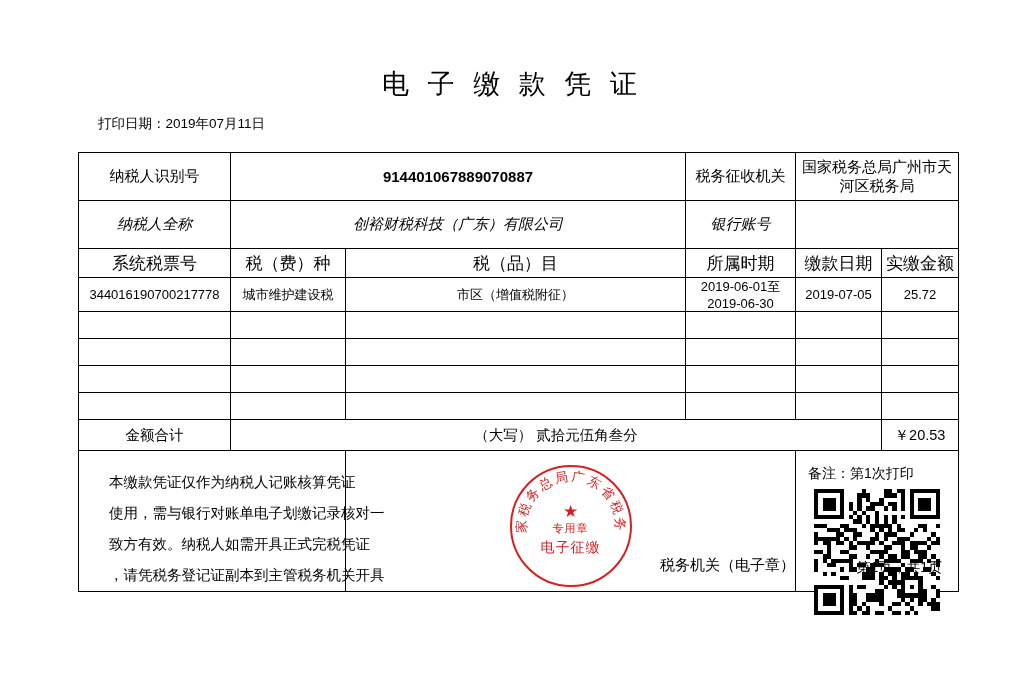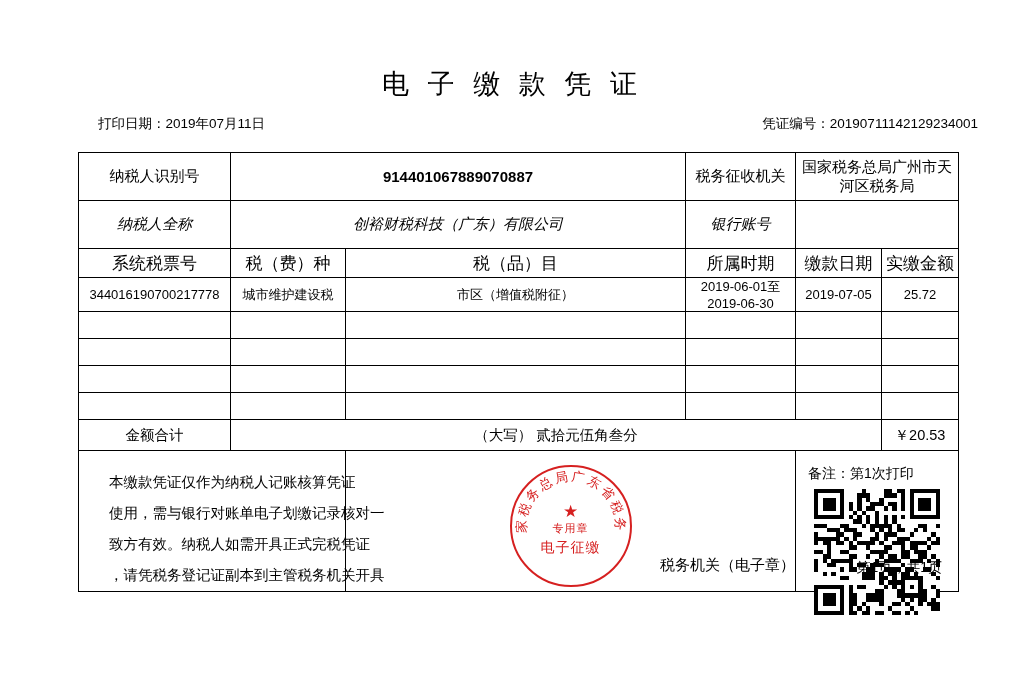--- a/index.html
+++ b/index.html
@@ -182,23 +182,20 @@
 </head>
 <body>
 
 <div class="page">
 
   <div class="doc-title">电 子 缴 款 凭 证</div>
 
   <div class="meta-row">
     <div class="meta-left">
       <span>打印日期：</span><span>2019年07月11日</span>
-    </div>
-    <div class="meta-right">
-      <span>凭证编号：</span><span>20190711142129234001</span>
     </div>
   </div>
 
   <table class="tbl">
     <colgroup>
       <col style="width:152px">
       <col style="width:115px">
       <col style="width:188px">
       <col style="width:152px">
       <col style="width:110px">

